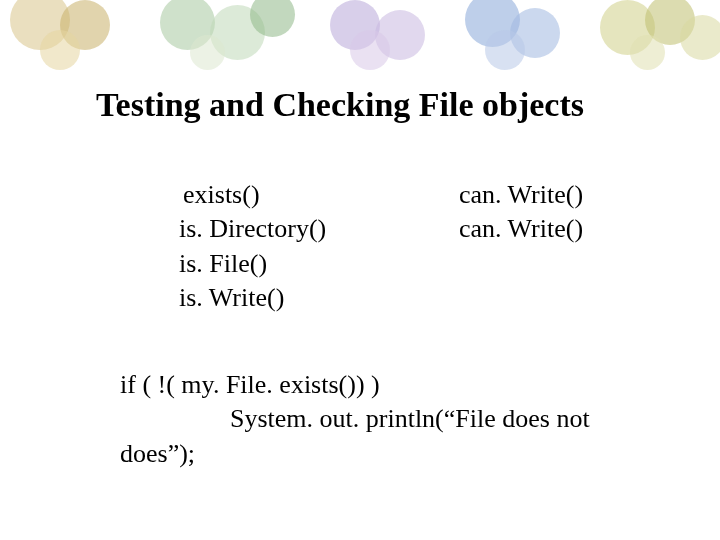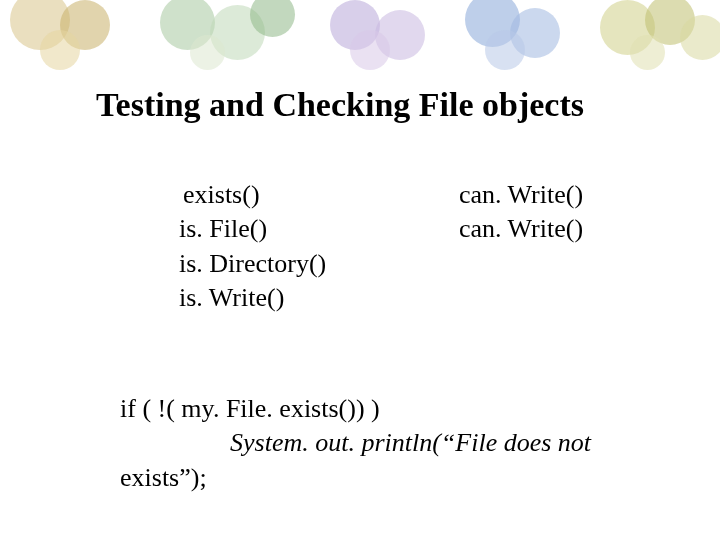--- a/index.html
+++ b/index.html
@@ -59,30 +59,29 @@
     margin-left: 19px;
   }
   .col-left {
     width: 280px;
   }
   .col-right {
     width: 200px;
   }
   .code-block {
     position: absolute;
-    top: 392px;
+    top: 368px;
     left: 120px;
     width: 560px;
     font-size: 26px;
     color: #000;
     line-height: 1.32;
   }
   .code-line2 {
     padding-left: 110px;
-    font-style: italic;
   }
 </style>
 </head>
 <body>
 
 <div class="slide">
 
   <div class="banner">
 
     <div class="flower" style="width:140px;height:72px;">
@@ -112,29 +111,29 @@
       <div class="petal" style="width:45px;height:45px;left:90px;top:15px;background:#d8d8a0;"></div>
       <div class="petal" style="width:35px;height:35px;left:40px;top:35px;background:#e0e0b0;"></div>
     </div>
   </div>
 
   <div class="title">Testing and Checking File objects</div>
 
   <div class="columns">
     <div class="col-left">
       <div style="padding-left:4px;">exists()</div>
+      <div>is. Directory()</div>
       <div>is. File()</div>
-      <div>is. Directory()</div>
       <div>is. Write()</div>
     </div>
     <div class="col-right">
       <div>can. Write()</div>
       <div>can. Write()</div>
     </div>
   </div>
 
   <div class="code-block">
     <div>if (  !( my. File. exists())  )</div>
     <div class="code-line2">System. out. println(“File does not</div>
-    <div>exists”);</div>
+    <div>does”);</div>
   </div>
 
 </div>
 
 </body></html>

